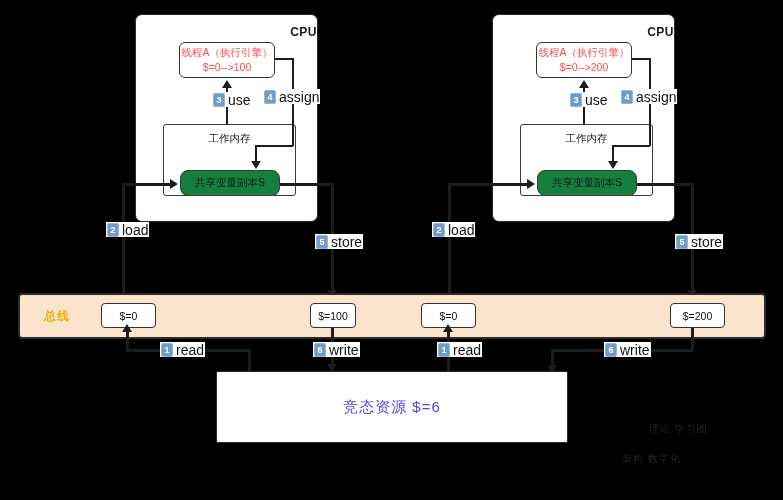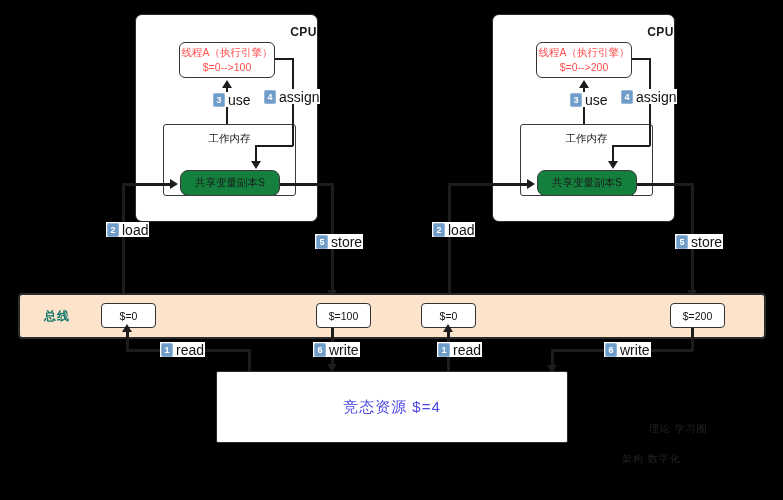--- a/index.html
+++ b/index.html
@@ -39,21 +39,21 @@
     background:#15803d;border:1.2px solid #3a3a3a;border-radius:8px;
     display:flex;align-items:center;justify-content:center;
     font-size:10.5px;color:#1a1a1a;white-space:nowrap;
   }
 
   
   .bus-box{
     background:#fce3cb;border:2px solid #2b2b2b;border-radius:4px;
   }
   .bus-label{
-    position:absolute;font-size:12px;color:#0f766e;font-weight:bold;
+    position:absolute;font-size:12px;color:#eab308;font-weight:bold;
     letter-spacing:1px;
   }
   .val-box{
     background:#ffffff;border:1.3px solid #333;border-radius:4px;
     display:flex;align-items:center;justify-content:center;
     font-size:10.5px;color:#111;white-space:nowrap;
   }
 
   
   .res-box{
@@ -189,21 +189,21 @@
   <div class="abs arr arr-down" style="left:687px;top:290px;"></div>
   <div class="abs badge-grp" style="left:675px;top:234px;">
     <span class="badge-num">5</span>
     <span class="badge-txt">store</span>
   </div>
 
   <div class="abs bus-box" style="left:18px;top:293px;width:748px;height:46px;"></div>
   <div class="bus-label" style="left:44px;top:308px;">总线</div>
 
   <div class="abs val-box" style="left:101px;top:303px;width:55px;height:25px;">$=0</div>
-  <div class="abs val-box" style="left:310px;top:303px;width:55px;height:25px;margin-left:6px;">$=100</div>
+  <div class="abs val-box" style="left:310px;top:303px;width:46px;height:25px;">$=100</div>
   <div class="abs val-box" style="left:421px;top:303px;width:55px;height:25px;">$=0</div>
   <div class="abs val-box" style="left:670px;top:303px;width:55px;height:25px;">$=200</div>
 
   <div class="abs ln ln-thick-h" style="left:126px;top:349px;width:124px;"></div>
   <div class="abs ln ln-thick-v" style="left:126px;top:330px;height:20px;"></div>
   <div class="abs ln ln-thick-v" style="left:248px;top:349px;height:25px;"></div>
   <div class="abs arr arr-up" style="left:122px;top:324px;"></div>
   <div class="abs badge-grp" style="left:160px;top:342px;">
     <span class="badge-num">1</span>
     <span class="badge-txt">read</span>
@@ -226,19 +226,19 @@
   <div class="abs ln ln-thick-v" style="left:691px;top:328px;height:23px;"></div>
   <div class="abs ln ln-thick-h" style="left:551px;top:349px;width:142px;"></div>
   <div class="abs ln ln-thick-v" style="left:551px;top:349px;height:20px;"></div>
   <div class="abs arr arr-down" style="left:547px;top:365px;"></div>
   <div class="abs badge-grp" style="left:604px;top:342px;">
     <span class="badge-num">6</span>
     <span class="badge-txt">write</span>
   </div>
 
   <div class="abs res-box" style="left:216px;top:371px;width:352px;height:72px;">
-    <span class="res-text">竞态资源 $=4</span>
+    <span class="res-text">竞态资源 $=6</span>
   </div>
 
   <div class="wm" style="left:632px;top:422px;margin-left:17px;">理论 学习圈</div>
   <div class="wm" style="left:622px;top:452px;">架构 数字化</div>
 
 </div>
 
 </body></html>

